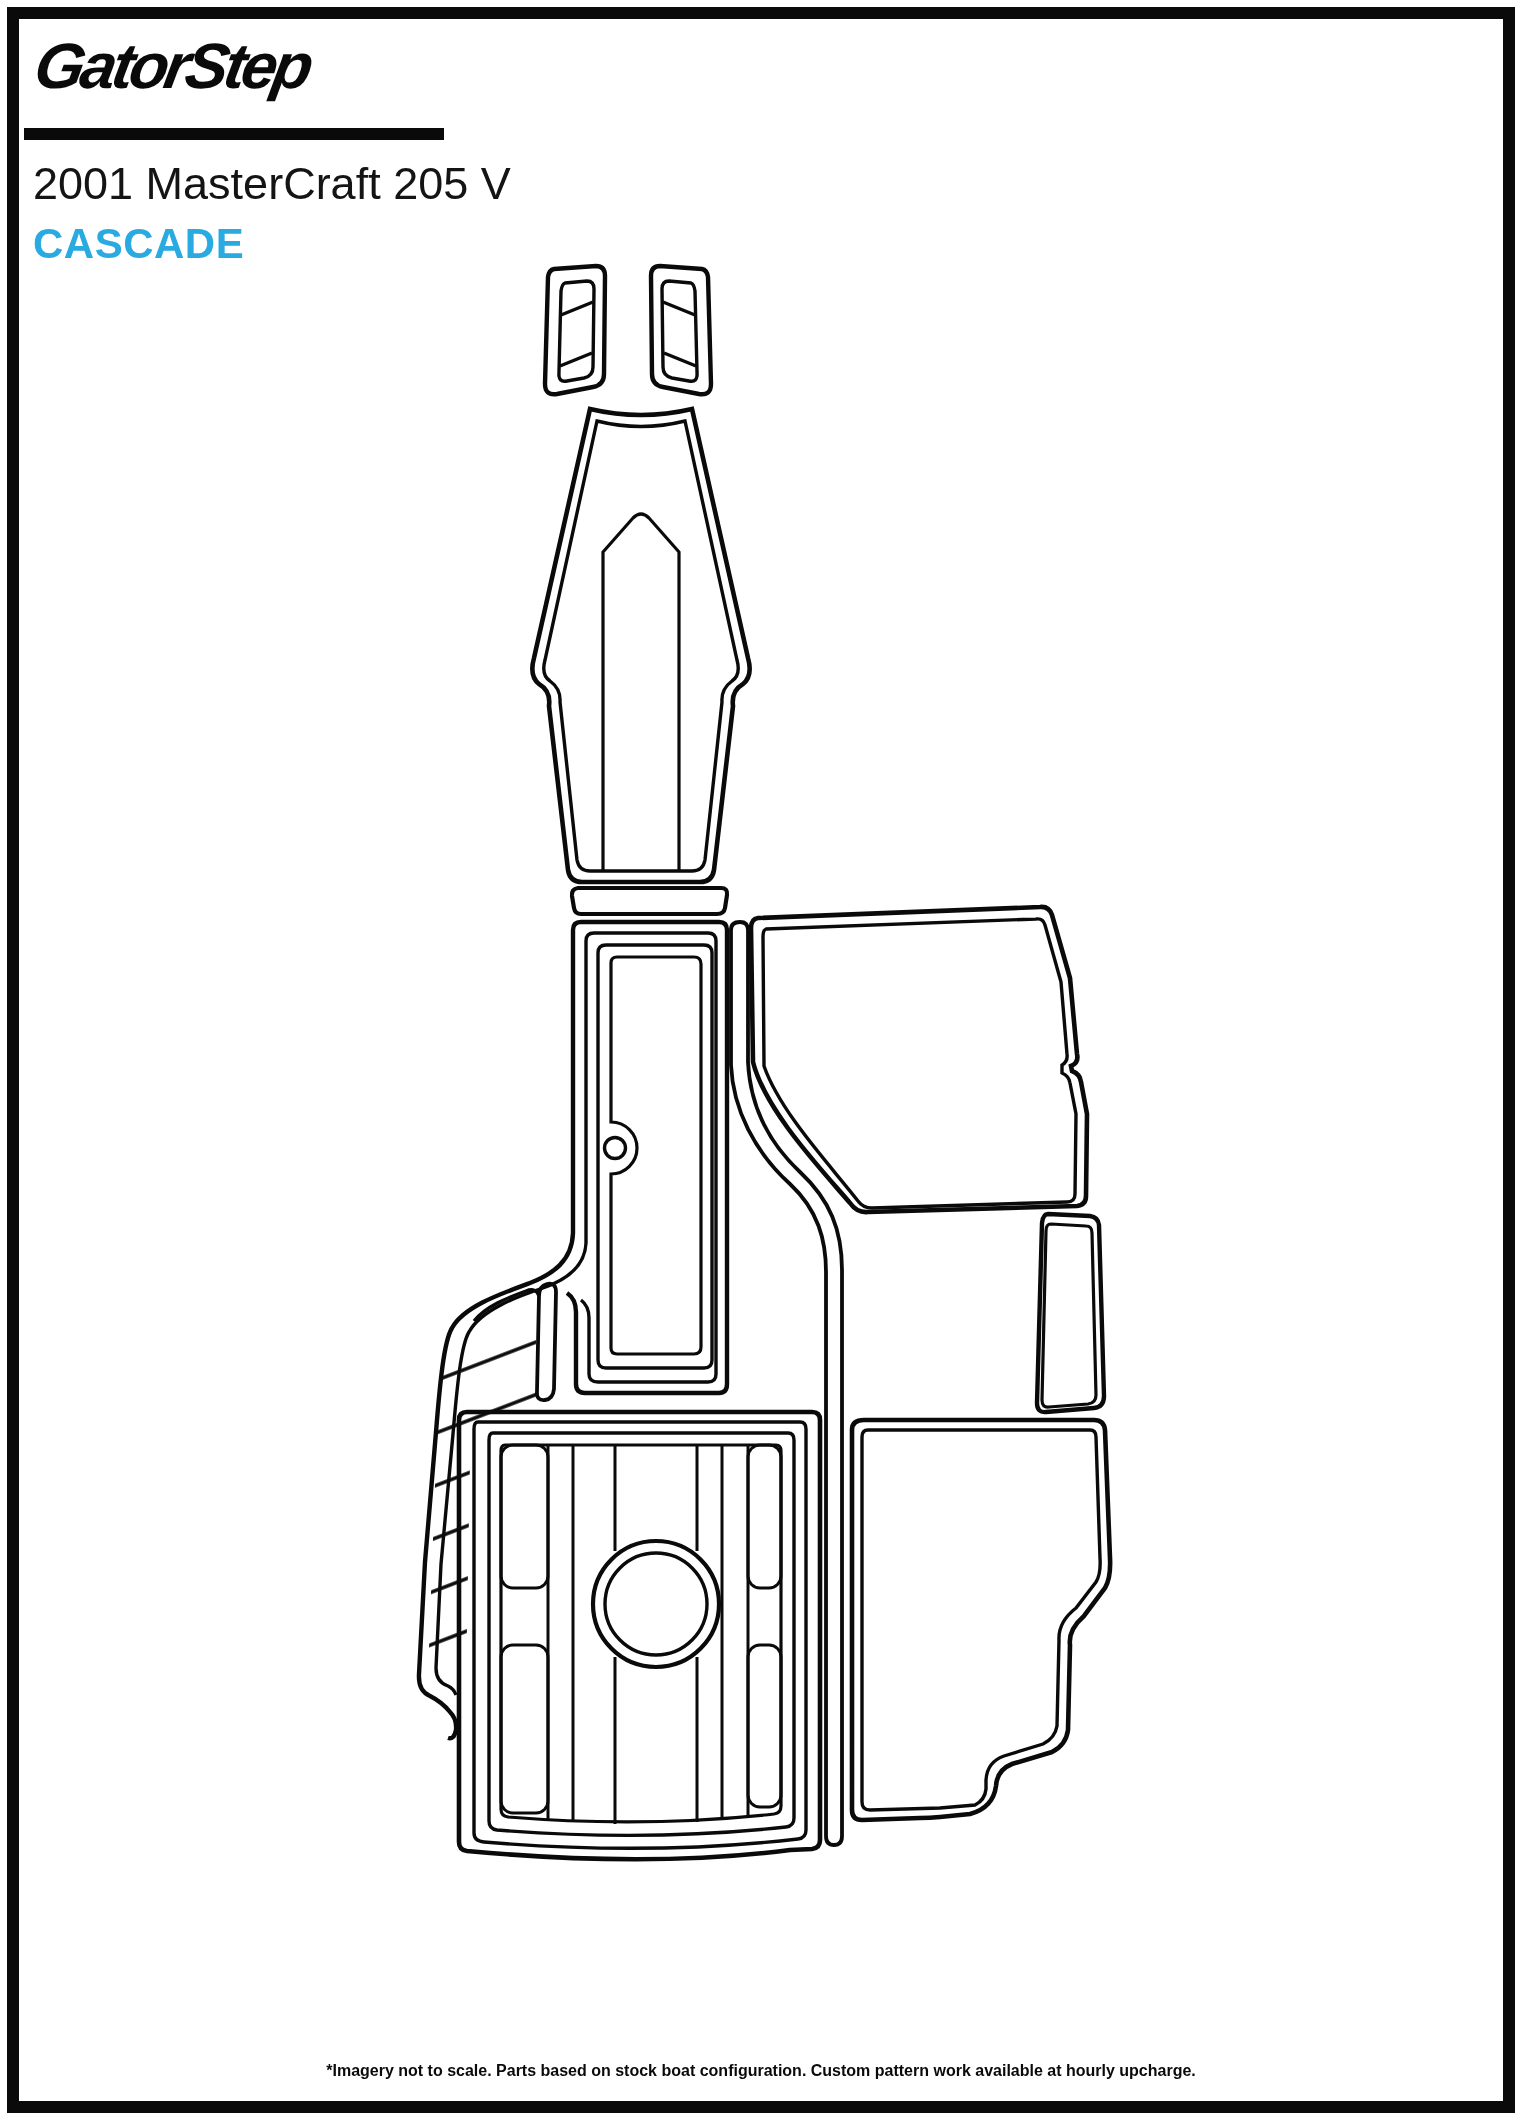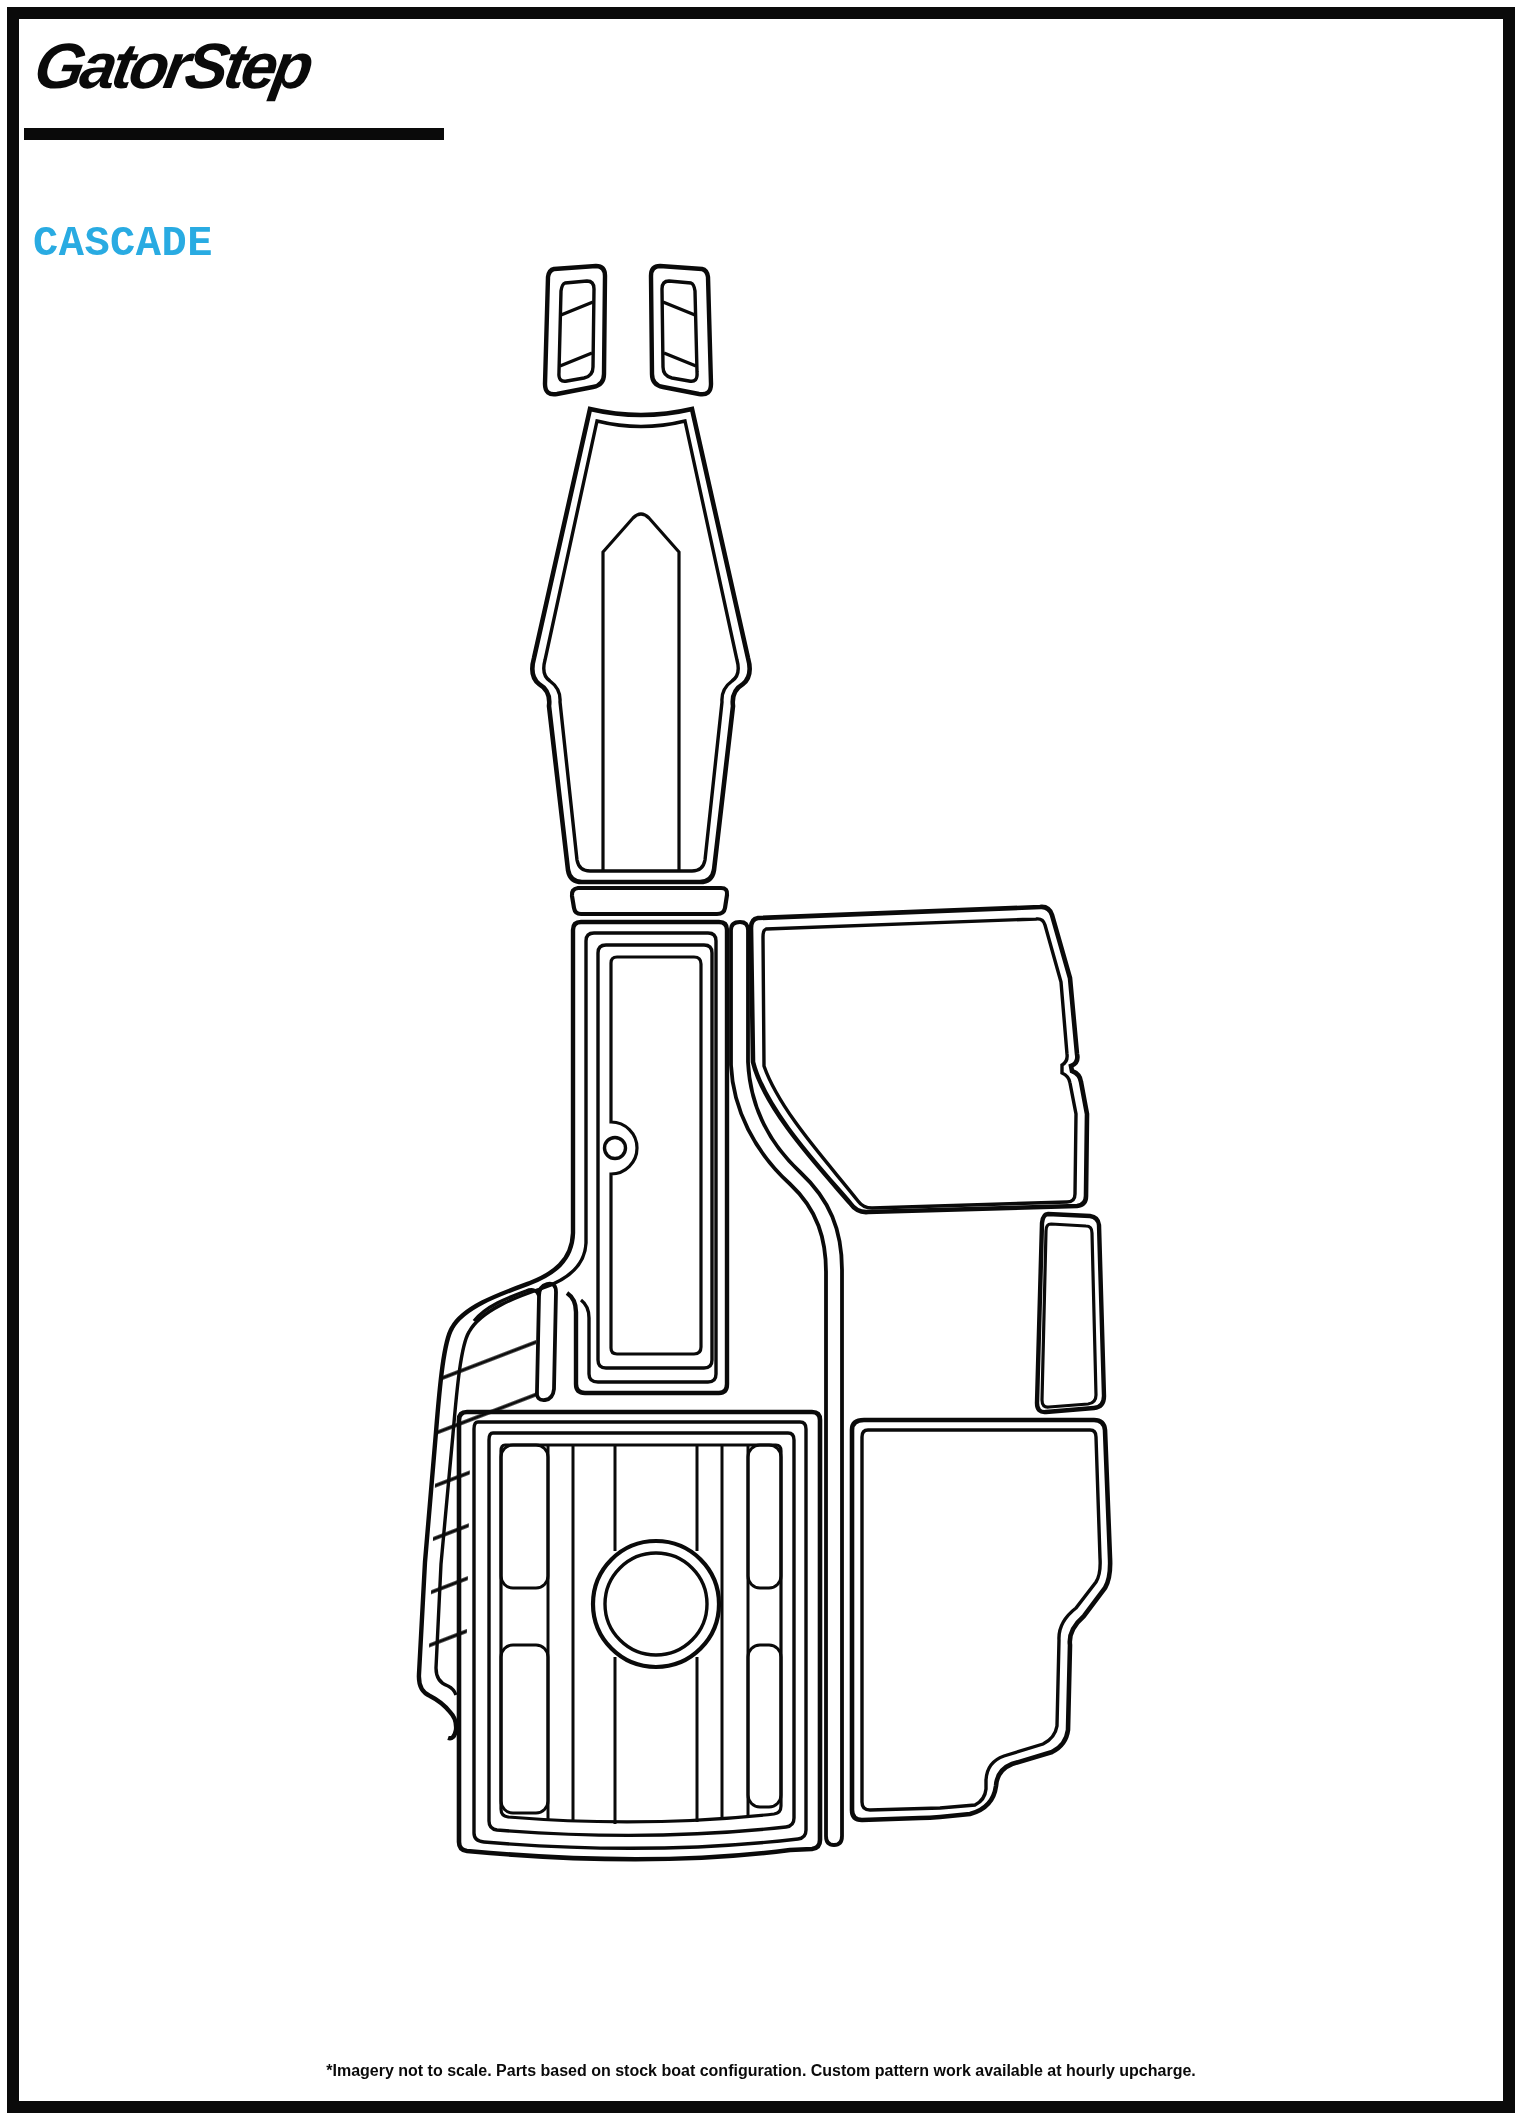--- a/index.html
+++ b/index.html
@@ -26,21 +26,22 @@
 </head>
 <body>
 
 <div class="page">
 
   <div class="frame"></div>
 
   <div class="logo">GatorStep</div>
   <div class="logo-bar"></div>
 
-  <div class="pattern-name" id="pattern-name" style="color: rgb(41, 171, 226); font-family: Liberation Mono, monospace;">CASCADE</div>
+  <div class="title">2001 MasterCraft 205 V</div>
+  <div class="pattern-name" id="pattern-name" style="color: rgb(41, 171, 226);">CASCADE</div>
 
   <svg class="diagram" viewBox="0 0 1522 2120" xmlns="http://www.w3.org/2000/svg">
     <defs>
       <pattern id="hatchDown" width="70" height="49" patternUnits="userSpaceOnUse" patternTransform="rotate(21)">
         <line x1="-5" y1="24" x2="75" y2="24" stroke="#0a0a0a" stroke-width="3.4"></line>
       </pattern>
       <pattern id="hatchUp" width="70" height="49" patternUnits="userSpaceOnUse" patternTransform="rotate(-21)">
         <line x1="-5" y1="24" x2="75" y2="24" stroke="#0a0a0a" stroke-width="3.4"></line>
       </pattern>
     </defs>

